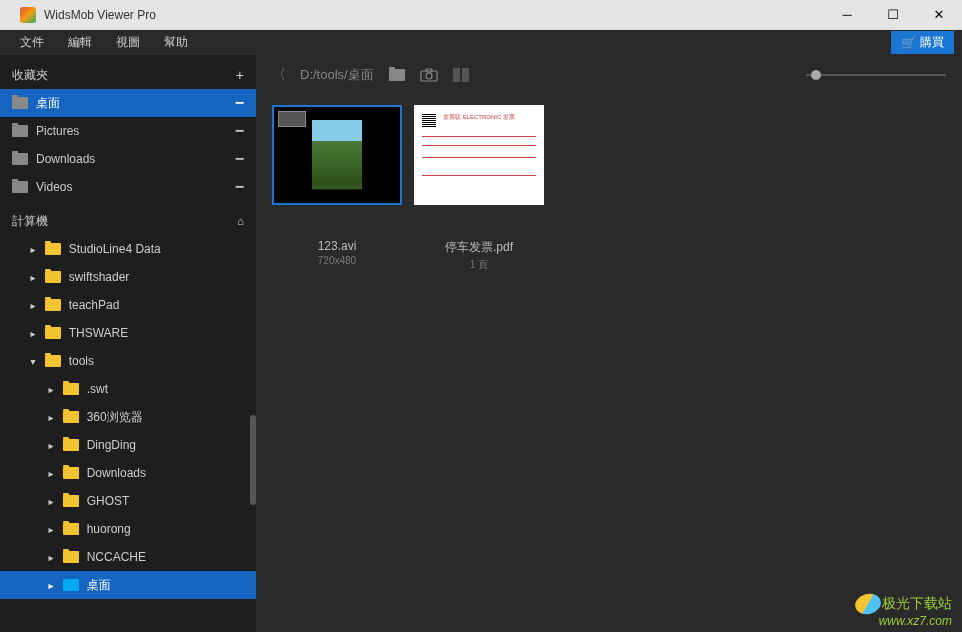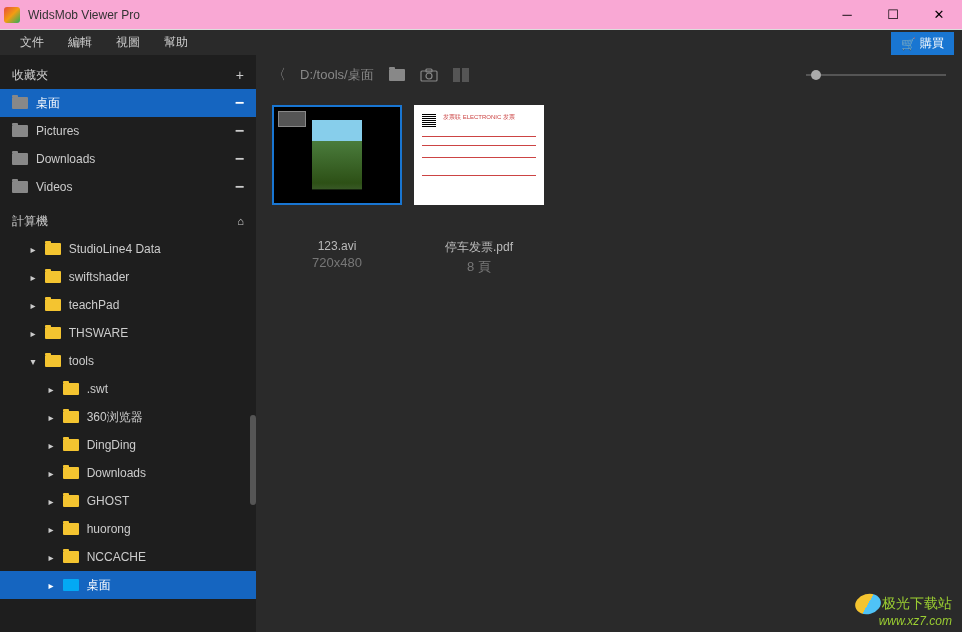--- a/index.html
+++ b/index.html
@@ -1,26 +1,26 @@
 <!DOCTYPE html>
 <html><head>
   <meta charset="utf-8">
   <style>
     * { margin: 0; padding: 0; box-sizing: border-box; }
     body { font-family: "Microsoft YaHei", "Segoe UI", sans-serif; width: 962px; height: 632px; overflow: hidden; background: #fff; position: relative; }
     
     
-    .titlebar { height: 30px; background: #f9a8d4; display: flex; align-items: center; padding: 0 0 0 4px; border-bottom: 1px solid #ddd; }
+    .titlebar { height: 30px; background: #e5e5e5; display: flex; align-items: center; padding: 0 0 0 20px; border-bottom: 1px solid #ddd; }
     .app-icon { width: 16px; height: 16px; background: linear-gradient(135deg, #e74c3c, #f39c12, #27ae60); border-radius: 3px; margin-right: 8px; }
     .app-title { font-size: 12px; color: #333; flex: 1; }
     .win-controls { display: flex; height: 100%; }
     .win-btn { width: 46px; height: 100%; display: flex; align-items: center; justify-content: center; font-size: 13px; cursor: pointer; }
     
     
-    .menubar { height: 25px; background: #2a2a2a; display: flex; align-items: flex-end; padding: 0 8px; }
+    .menubar { height: 25px; background: #2a2a2a; display: flex; align-items: center; padding: 0 8px; }
     .menu-item { color: #ccc; font-size: 12px; padding: 0 12px; height: 100%; display: flex; align-items: center; cursor: pointer; }
     .buy-btn { margin-left: auto; background: #1976d2; color: #fff; font-size: 12px; padding: 3px 10px; display: flex; align-items: center; gap: 4px; cursor: pointer; }
     
     
     .main { display: flex; height: calc(632px - 55px); background: #f0abfc; }
     
     
     .sidebar { width: 256px; background: #1e1e1e; overflow-y: auto; position: relative; }
     .sidebar-header { height: 28px; display: flex; align-items: center; padding: 0 12px; color: #ccc; font-size: 12px; margin-top: 6px; }
     .sidebar-header .plus { margin-left: auto; font-size: 14px; cursor: pointer; }
@@ -50,21 +50,21 @@
     .toolbar .icon-btn { width: 18px; height: 16px; cursor: pointer; display: flex; align-items: center; justify-content: center; }
     .zoom-slider { margin-left: auto; width: 140px; height: 2px; background: #555; position: relative; }
     .zoom-handle { position: absolute; left: 5px; top: -4px; width: 10px; height: 10px; background: #aaa; border-radius: 50%; }
     
     
     .thumbs { flex: 1; padding: 10px 16px; display: flex; gap: 12px; align-items: flex-start; }
     .thumb { width: 130px; text-align: center; cursor: pointer; }
     .thumb.selected .thumb-img { border: 2px solid #1976d2; background: #333; }
     .thumb-img { width: 130px; height: 100px; background: #fff; border: 2px solid transparent; display: flex; align-items: center; justify-content: center; position: relative; overflow: hidden; }
     .thumb-name { color: #bbb; font-size: 12px; margin-top: 34px; }
-    .thumb-info { color: #777; font-size: 13px; margin-top: 2px; }
+    .thumb-info { color: #777; font-size: 10px; margin-top: 2px; }
     
     .video-preview { width: 100%; height: 100%; background: #000; position: relative; display: flex; align-items: center; justify-content: center; }
     .video-center { width: 50px; height: 70px; background: linear-gradient(to bottom, #87ceeb 0%, #87ceeb 30%, #4a7c3c 30%, #2d5016 90%, #3a5a28 100%); }
     .video-badge { position: absolute; top: 4px; left: 4px; width: 28px; height: 16px; background: #555; border: 1px solid #888; font-size: 7px; color: #fff; display: flex; align-items: center; justify-content: center; }
     .video-bar { position: absolute; bottom: 0; left: 0; right: 0; height: 14px; background: rgba(0,0,0,0.6); }
     
     .pdf-preview { width: 100%; height: 100%; background: #fff; position: relative; padding: 6px; font-size: 5px; color: #c44; }
     .pdf-title { text-align: center; color: #c44; font-size: 6px; }
     .pdf-qr { position: absolute; top: 6px; left: 6px; width: 14px; height: 14px; background: repeating-linear-gradient(0deg, #000 0 1px, #fff 1px 2px), repeating-linear-gradient(90deg, #000 0 1px, #fff 1px 2px); }
     .pdf-table { margin-top: 14px; border-top: 1px solid #c44; border-bottom: 1px solid #c44; height: 40px; position: relative; }
@@ -193,21 +193,21 @@
             <div class="pdf-preview">
               <div class="pdf-qr"></div>
               <div class="pdf-title">发票联 ELECTRONIC 发票</div>
               <div class="pdf-table">
                 <div class="pdf-line" style="top:8px"></div>
                 <div class="pdf-line" style="top:20px"></div>
               </div>
             </div>
           </div>
           <div class="thumb-name">停车发票.pdf</div>
-          <div class="thumb-info">8 頁</div>
+          <div class="thumb-info">1 頁</div>
         </div>
       </div>
   </div>
 </div>
 
 <div class="watermark-cn">
   <span class="wm-icon"></span>
   <span>极光下载站</span>
 </div>
 <div class="watermark">www.xz7.com</div>

